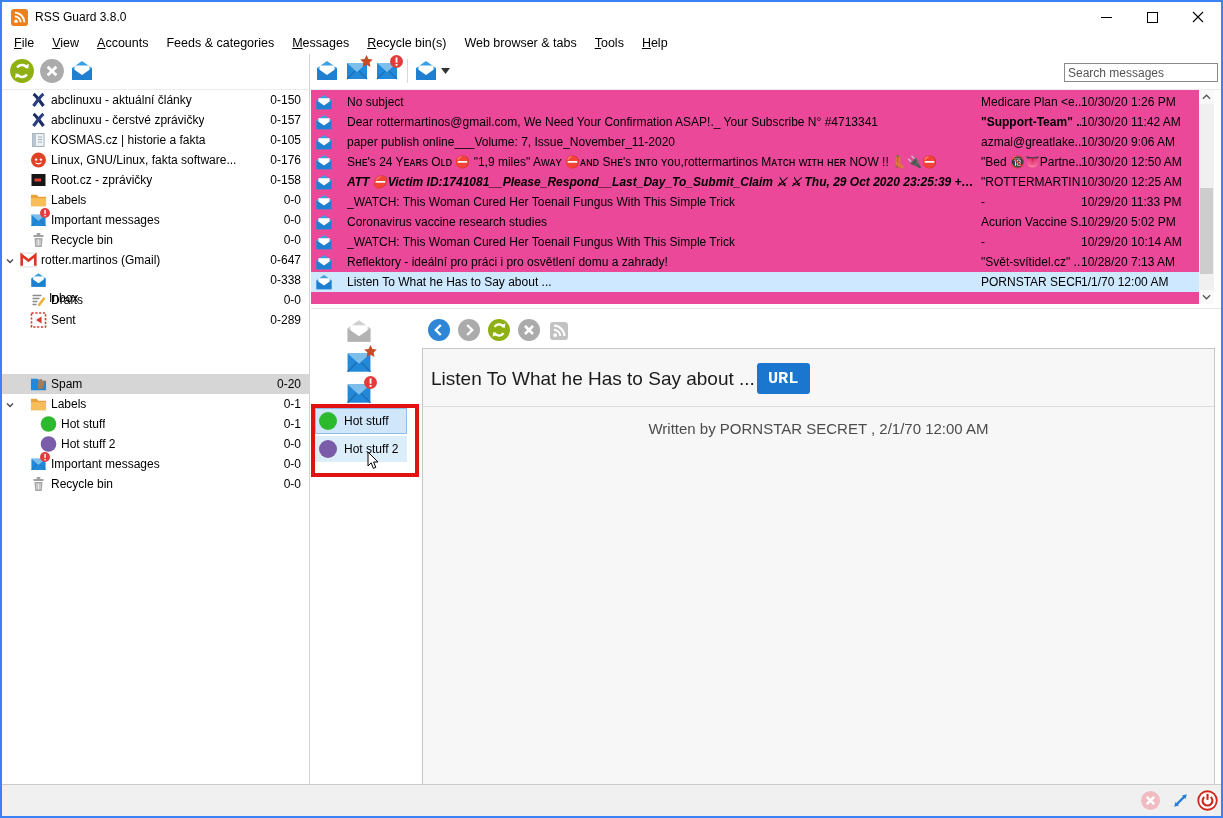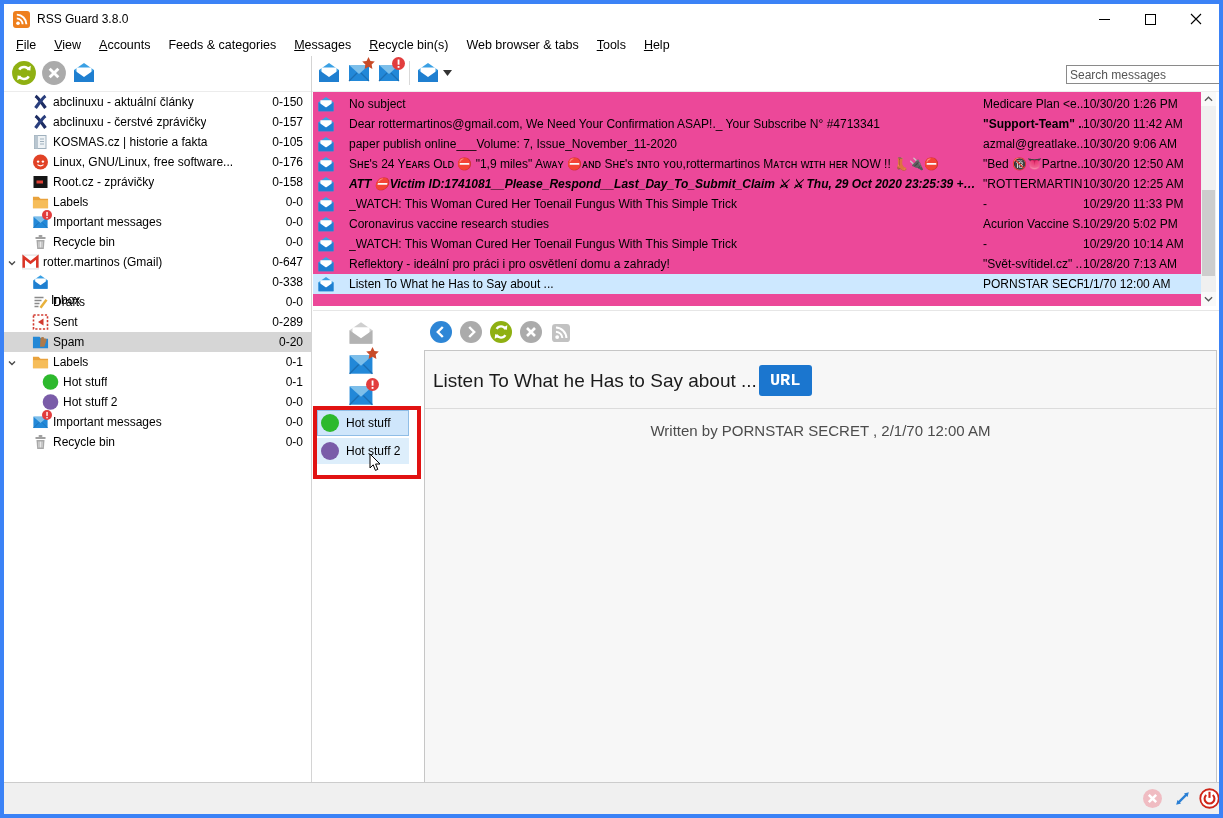--- a/index.html
+++ b/index.html
@@ -1,17 +1,17 @@
 <!DOCTYPE html>
 <html><head>
 <meta charset="utf-8">
 <style>
   html,body{margin:0;padding:0;background:#cfcfcf;}
   .window{position:relative;width:1223px;height:818px;background:#fff;
-    border:4px solid #3b82f6;box-sizing:border-box;overflow:hidden;
+    border:2px solid #3b82f6;box-sizing:border-box;overflow:hidden;
     font-family:"Liberation Sans",sans-serif;font-size:12px;color:#000;padding-left:20px;}
   
   .titlebar{position:absolute;top:0;left:0;right:0;height:30px;display:flex;align-items:center;padding-left:9px;}
   .titlebar .logo{width:17px;height:17px;margin-right:7px;flex:none;}
   .win-controls{position:absolute;top:0;right:0;height:30px;display:flex;}
   .win-btn{width:46px;height:30px;display:flex;align-items:center;justify-content:center;}
   
   .menubar{position:absolute;top:30px;left:0;right:0;height:22px;display:flex;align-items:center;padding-left:3px;font-size:12.5px;}
   .menu-item{padding:3px 9px;white-space:nowrap;}
   .menu-item u{text-decoration:underline;}
@@ -23,21 +23,21 @@
   .ic-stack .ovl{position:absolute;width:13px;height:13px;right:-4px;top:-5px;}
   .tb-sep{position:absolute;top:5px;width:1px;height:24px;background:#d9d9d9;}
   .search-box{position:absolute;left:1062px;top:9px;width:146px;height:17px;border:1px solid #8a8a8a;
     font-family:"Liberation Sans",sans-serif;font-size:12px;padding:0 3px;color:#333;}
   .search-box::placeholder{color:#555;opacity:1;}
   .hline{position:absolute;left:0;right:0;height:1px;background:#ececec;}
   
   .sidebar{position:absolute;left:0;top:88px;width:308px;bottom:32px;background:#fff;border-right:1px solid #d4d4d4;box-sizing:border-box;overflow:hidden;}
   .sidebar-border-up{position:absolute;left:307px;top:52px;width:1px;height:36px;background:#d4d4d4;}
   .tree-row{position:relative;height:20px;}
-  .tree-row.selected{background:#d6d6d6;}
+  .tree-row.selected{background:#d6d6d6;margin-top:44px;}
   .tree-chevron{position:absolute;left:3px;top:5px;width:10px;height:10px;}
   .tree-icon{position:absolute;top:2px;width:17px;height:16px;}
   .tree-icon svg{width:100%;height:100%;display:block;}
   .tree-label{position:absolute;top:3px;white-space:nowrap;overflow:hidden;max-width:220px;text-overflow:ellipsis;}
   .tree-count{position:absolute;right:8px;top:3px;}
   
   .msglist{position:absolute;left:309px;top:88px;width:888px;height:214px;overflow:hidden;background:#ec4899;}
   .msg-row{display:flex;align-items:center;height:20px;padding-left:4px;}
   .msg-row.selected{background:#cde8ff;}
   .msg-ic{flex:none;width:18px;height:16px;margin-right:14px;}
@@ -239,21 +239,21 @@
       </div>
       <div class="tree-row">
         <span class="tree-icon" style="left: 28px;">
           <svg viewBox="0 0 16 16">
             <circle cx="8" cy="8" r="7.5" fill="#e14226"></circle>
             <circle cx="5.6" cy="7.6" r="1.2" fill="#fff"></circle>
             <circle cx="10.4" cy="7.6" r="1.2" fill="#fff"></circle>
             <path d="M5 10.6c2 1.6 4 1.6 6 0" stroke="#fff" stroke-width="1.2" fill="none"></path>
           </svg>
         </span>
-        <span class="tree-label" style="left: 49px;">Linux, GNU/Linux, free software...</span>
+        <span class="tree-label" style="left: 49px;">Linux, GNU/Linux, fakta software...</span>
         <span class="tree-count">0-176</span>
       </div>
       <div class="tree-row">
         <span class="tree-icon" style="left: 28px;">
           <svg viewBox="0 0 16 16">
             <rect x="1" y="2" width="14" height="12" fill="#161616"></rect>
             <rect x="4" y="6.5" width="6.5" height="3" fill="#e03f34"></rect>
           </svg>
         </span>
         <span class="tree-label" style="left: 49px;">Root.cz - zprávičky</span>

